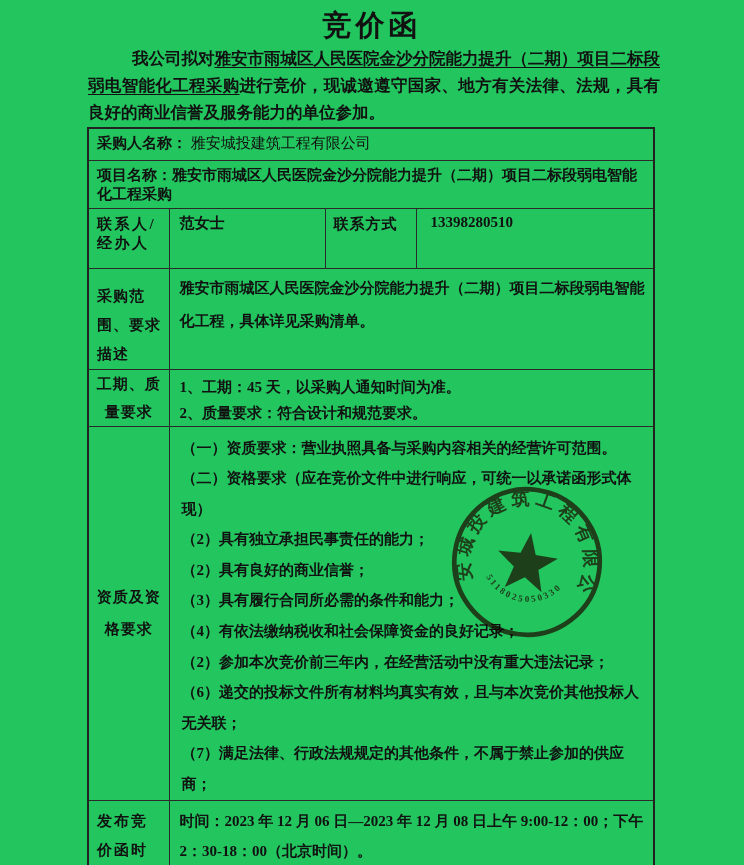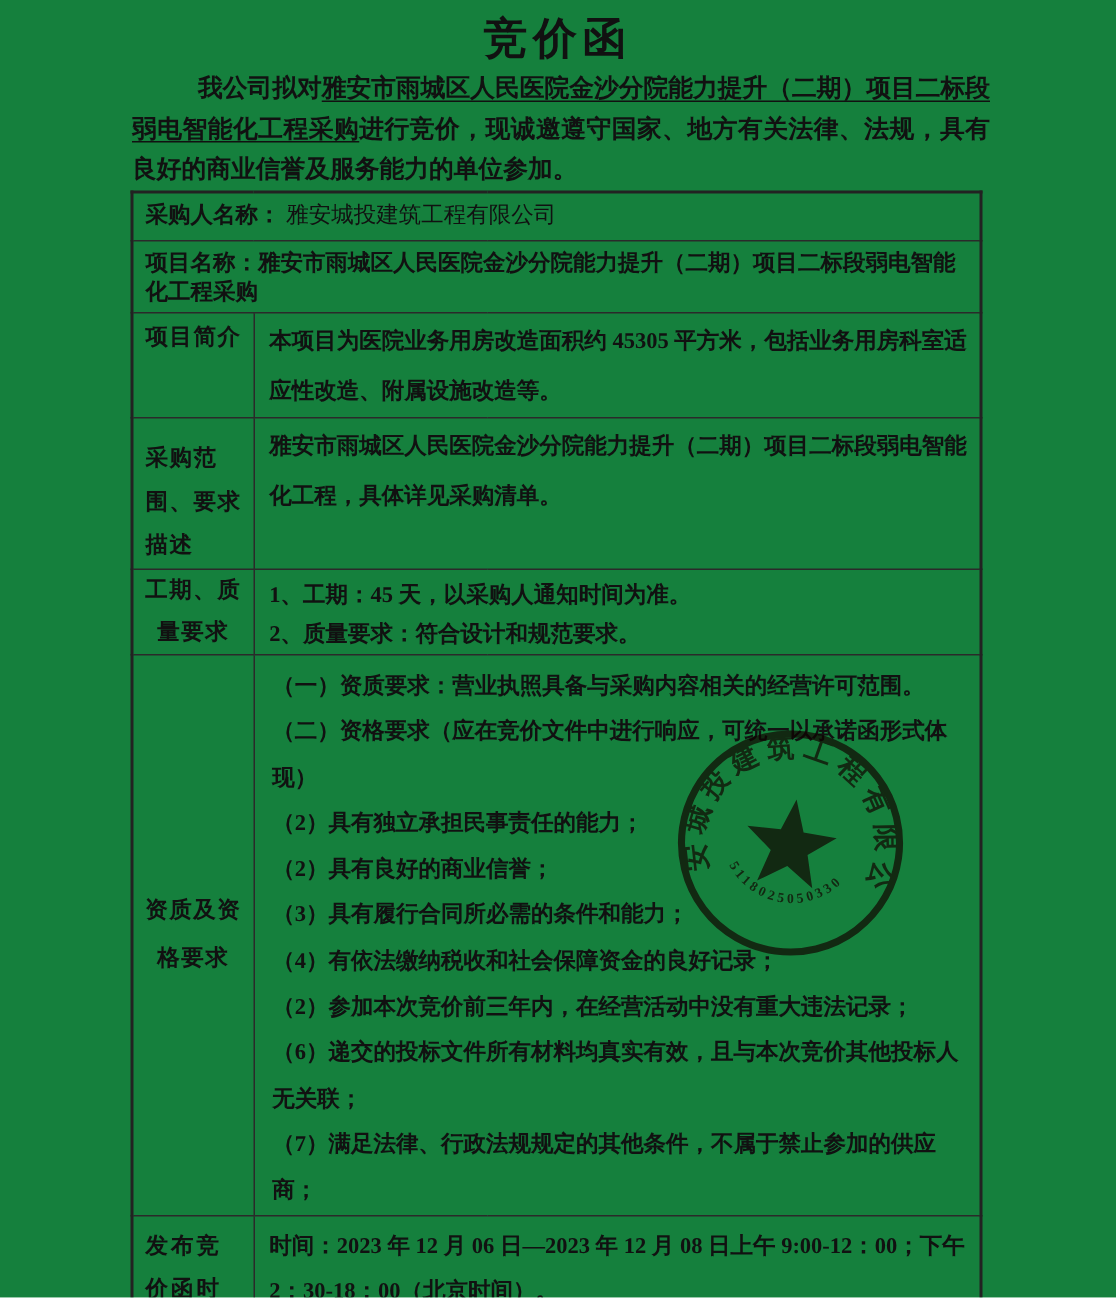--- a/index.html
+++ b/index.html
@@ -5,21 +5,21 @@
   * { margin: 0; padding: 0; box-sizing: border-box; }
   html, body { width: 744px; }
   body {
     font-family: "Liberation Serif", "DejaVu Serif", serif;
     background: #ffffff;
   }
   .page {
     position: relative;
     width: 744px;
     height: 865px;
-    background: #15803d;
+    background: #22c55e;
     color: #111;
     overflow: hidden;
   }
   .doc-title {
     position: absolute;
     top: 6px; left: 0;
     width: 744px;
     text-align: center;
     font-size: 29px;
     font-weight: 700;
@@ -97,22 +97,24 @@
         <col style="width:238px">
     </colgroup>
     <tbody>
         <tr style="height:32px">
       <td colspan="4" class="fullrow"><span>采购人名称：</span> <span class="rowval reg">雅安城投建筑工程有限公司</span></td>
     </tr>
     <tr style="height:31px">
       <td colspan="4" class="fullrow"><span>项目名称：</span><span class="rowval">雅安市雨城区人民医院金沙分院能力提升（二期）项目二标段弱电智能化工程采购</span></td>
     </tr>
     <tr style="height:60px">
-      <td class="lbl">项目简介</td>
-      <td colspan="3" class="val gap2">本项目为医院业务用房改造面积约 45305 平方米，包括业务用房科室适应性改造、附属设施改造等。</td>
+      <td class="lbl spread">联系人/经办人</td>
+      <td class="val reg">范女士</td>
+      <td class="lbl">联系方式</td>
+      <td class="val reg" style="padding-left:14px">13398280510</td>
     </tr>
     <tr style="height:58px">
       <td class="lbl middle" style="line-height:29px;padding-top:13px">采购范围、要求描述</td>
       <td colspan="3" class="val gap2">雅安市雨城区人民医院金沙分院能力提升（二期）项目二标段弱电智能化工程，具体详见采购清单。</td>
     </tr>
     <tr style="height:57px">
       <td class="lbl center" style="line-height:28px">工期、质量要求</td>
       <td colspan="3" class="val tight">
         <div>1、工期：45 天，以采购人通知时间为准。</div>
         <div>2、质量要求：符合设计和规范要求。</div>

